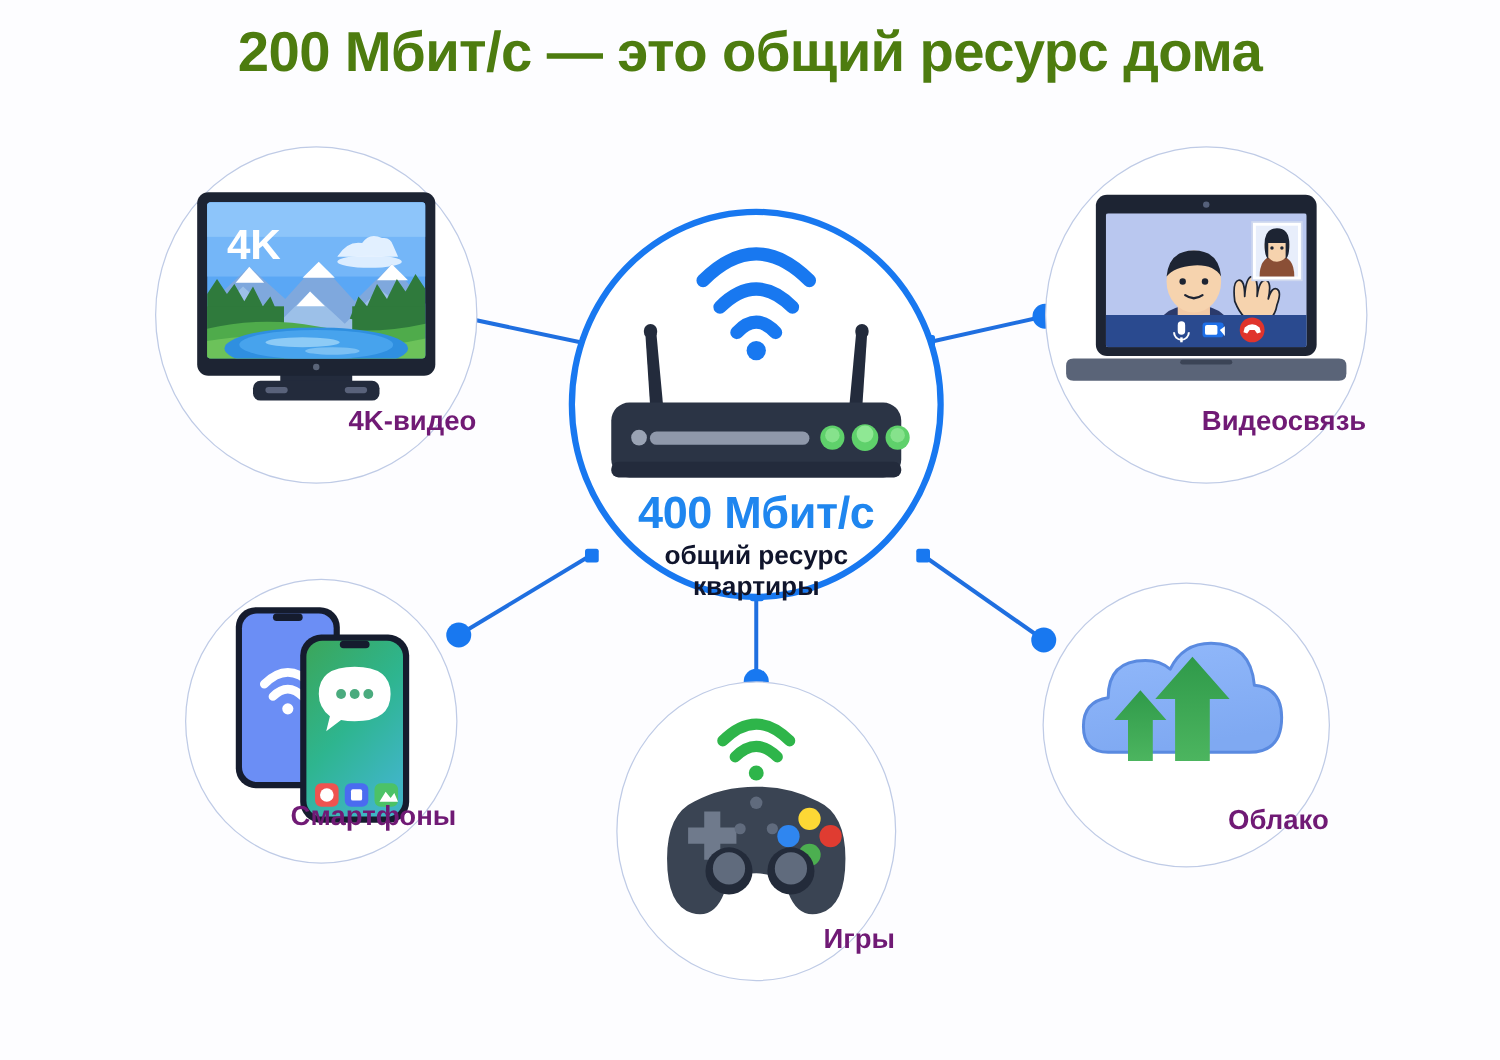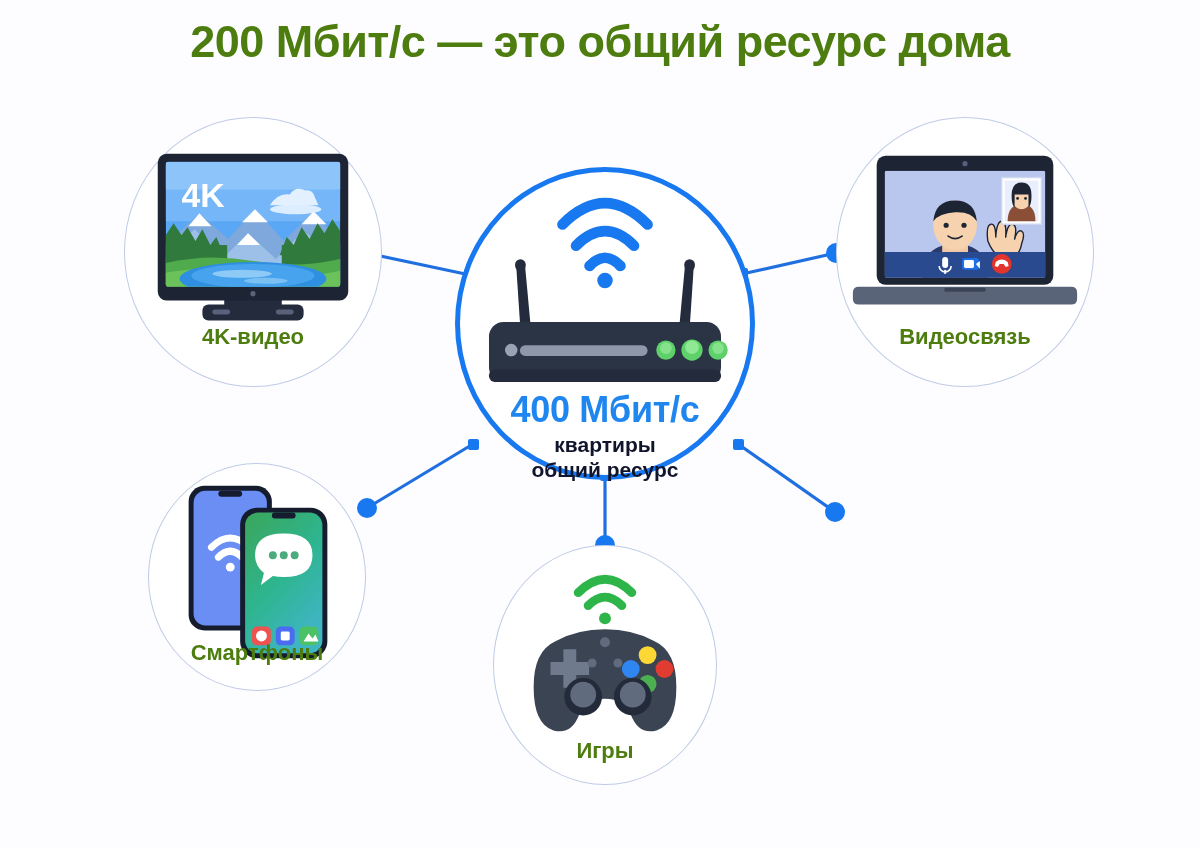--- a/index.html
+++ b/index.html
@@ -61,24 +61,24 @@
     position: absolute;
     left: 0;
     top: 0;
     width: 100%;
     height: 100%;
     pointer-events: none;
   }
   .caption {
     position: absolute;
     width: 100%;
-    text-align: center;
+    text-align: right;
     font-size: 22px;
     font-weight: bold;
-    color: #4d7c0f;
+    color: #701a75;
     white-space: nowrap;
   }
   .hub-speed {
     position: absolute;
     width: 100%;
     text-align: center;
     font-size: 36px;
     font-weight: bold;
     color: #1f86ef;
     white-space: nowrap;
@@ -296,20 +296,38 @@
       <circle cx="125" cy="118" r="4.5" fill="#606b7d"></circle>
 
       <circle cx="90" cy="152" r="19" fill="#232b3a"></circle>
       <circle cx="90" cy="150" r="13" fill="#606b7d"></circle>
       <circle cx="140" cy="152" r="19" fill="#232b3a"></circle>
       <circle cx="140" cy="150" r="13" fill="#606b7d"></circle>
     </svg>
     <div class="caption" style="top:192px;">Игры</div>
   </div>
 
+  <div class="node" style="left:834px; top:466px; width:230px; height:228px;">
+    <svg class="node-art" viewBox="0 0 230 228">
+      <defs>
+        <linearGradient id="cldg" x1="0" y1="0" x2="0.3" y2="1">
+          <stop offset="0%" stop-color="#92b9fb"></stop>
+          <stop offset="100%" stop-color="#7fa9f2"></stop>
+        </linearGradient>
+        <linearGradient id="arrg" x1="0" y1="0" x2="0" y2="1">
+          <stop offset="0%" stop-color="#2f9a4a"></stop>
+          <stop offset="100%" stop-color="#4cb55f"></stop>
+        </linearGradient>
+      </defs>
+      <path d="M52,136 q-20,0 -20,-21 q0,-20 20,-23 q0,-30 30,-30 q12,0 20,7 q10,-21 33,-21 q32,0 35,34 q22,2 22,26 q0,28 -26,28 z" fill="url(#cldg)" stroke="#5a8ae0" stroke-width="2.4" stroke-linejoin="round"></path>
+      <path d="M120,59 l30,34 h-16 v50 h-28 v-50 h-16 z" fill="url(#arrg)"></path>
+      <path d="M78,86 l21,24 h-11 v33 h-20 v-33 h-11 z" fill="url(#arrg)"></path>
+    </svg>
+    <div class="caption" style="top:176px;">Облако</div>
+  </div>
 
   <div class="hub" style="left:455px; top:167px; width:300px; height:313px;">
     <svg class="node-art" viewBox="0 0 300 313">
       <g>
         <path d="M106,54 q44,-44 88,0" stroke="#1878f0" stroke-width="11" fill="none" stroke-linecap="round"></path>
         <path d="M120,76 q30,-30 60,0" stroke="#1878f0" stroke-width="11" fill="none" stroke-linecap="round"></path>
         <path d="M134,97 q16,-17 32,0" stroke="#1878f0" stroke-width="11" fill="none" stroke-linecap="round"></path>
         <circle cx="150" cy="112" r="8" fill="#1878f0"></circle>
       </g>
 
@@ -326,20 +344,20 @@
 
       <circle cx="213" cy="184" r="10" fill="#5fd16b"></circle>
       <circle cx="213" cy="182" r="6" fill="#86e28c"></circle>
       <circle cx="240" cy="184" r="11" fill="#5fd16b"></circle>
       <circle cx="240" cy="181" r="7" fill="#8fe894"></circle>
       <circle cx="267" cy="184" r="10" fill="#5fd16b"></circle>
       <circle cx="267" cy="182" r="6" fill="#86e28c"></circle>
     </svg>
     <div class="hub-speed" style="top:217px;">400 Мбит/с</div>
     <div class="hub-sub" style="top:261px;">
+      <div>общий ресурс</div>
       <div>квартиры</div>
-      <div>общий ресурс</div>
     </div>
   </div>
 
   <div id="watermark"></div>
 
 </div>
 
 </body></html>

